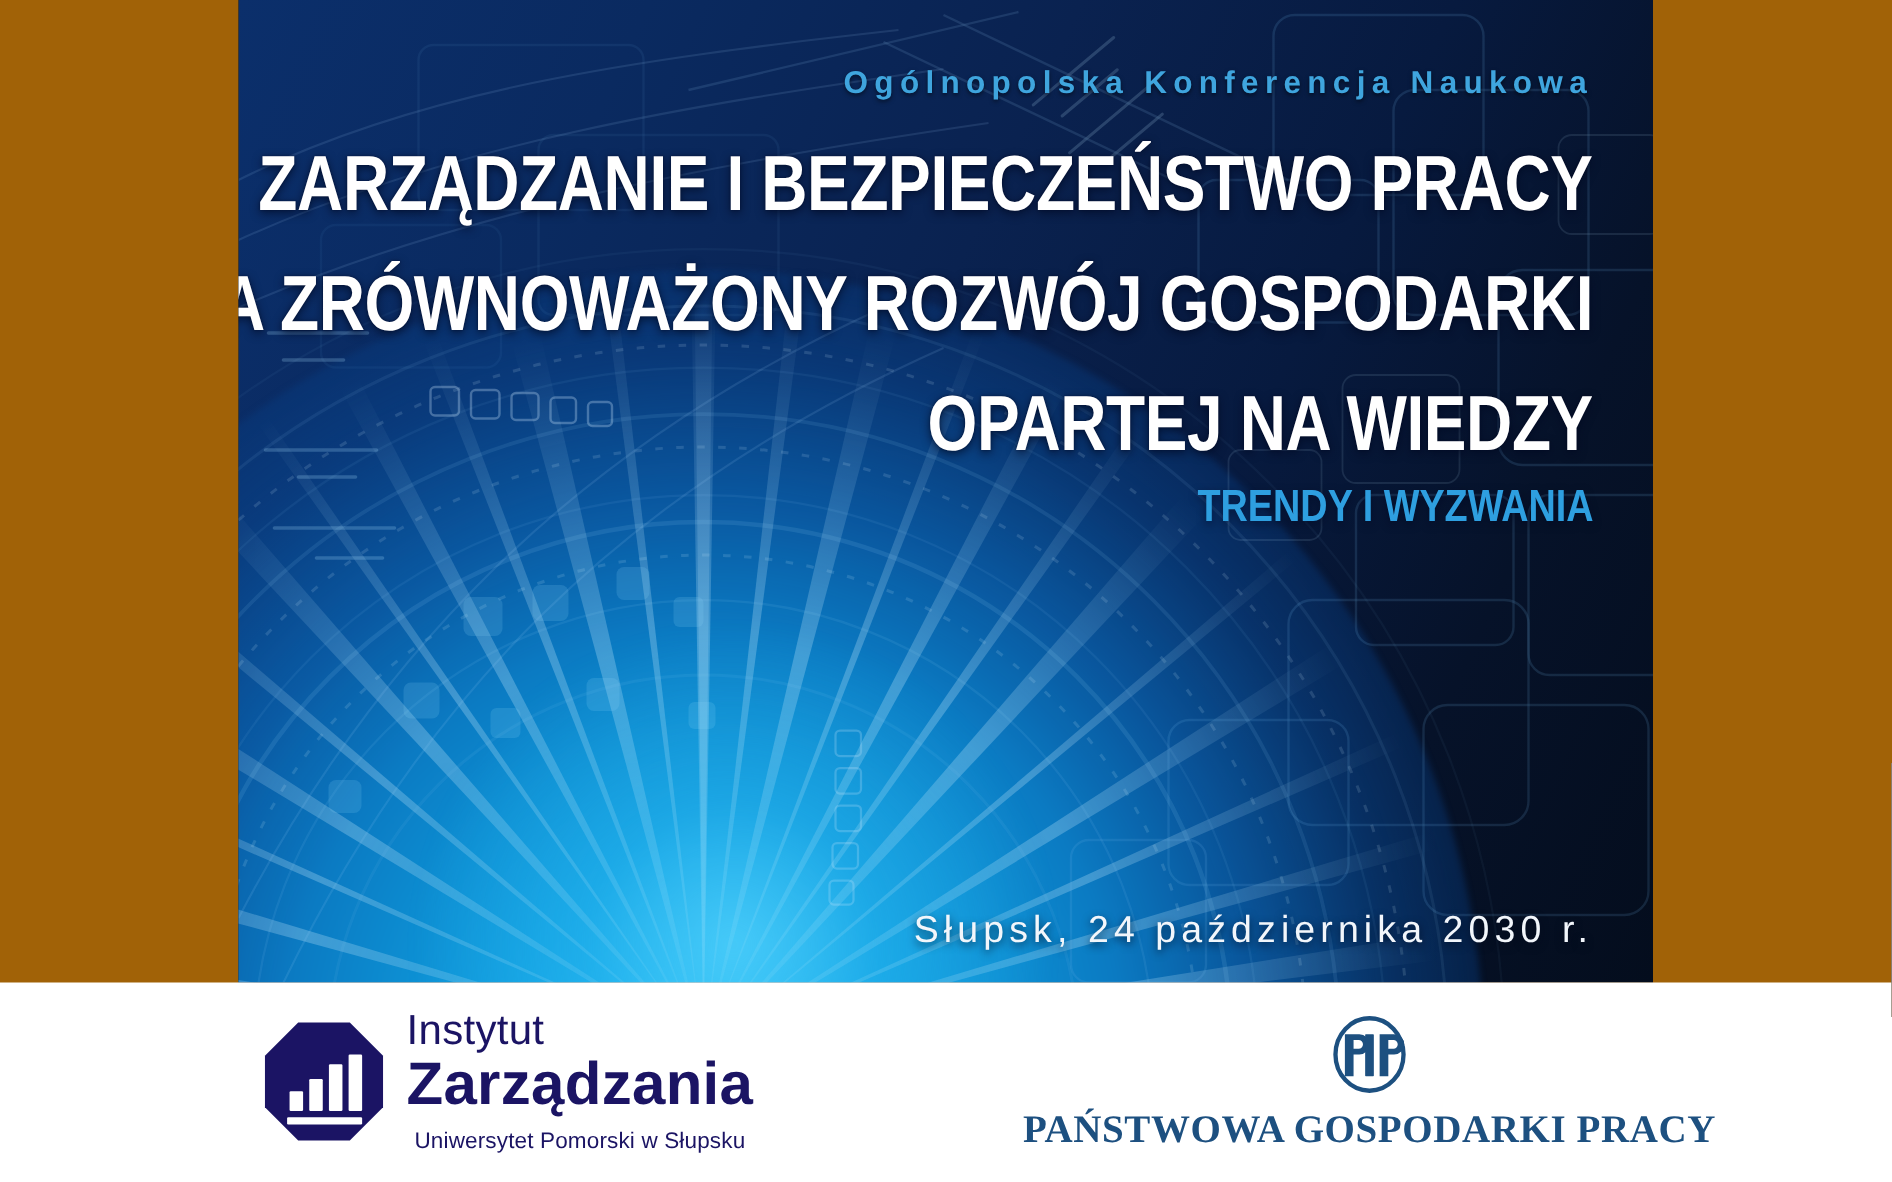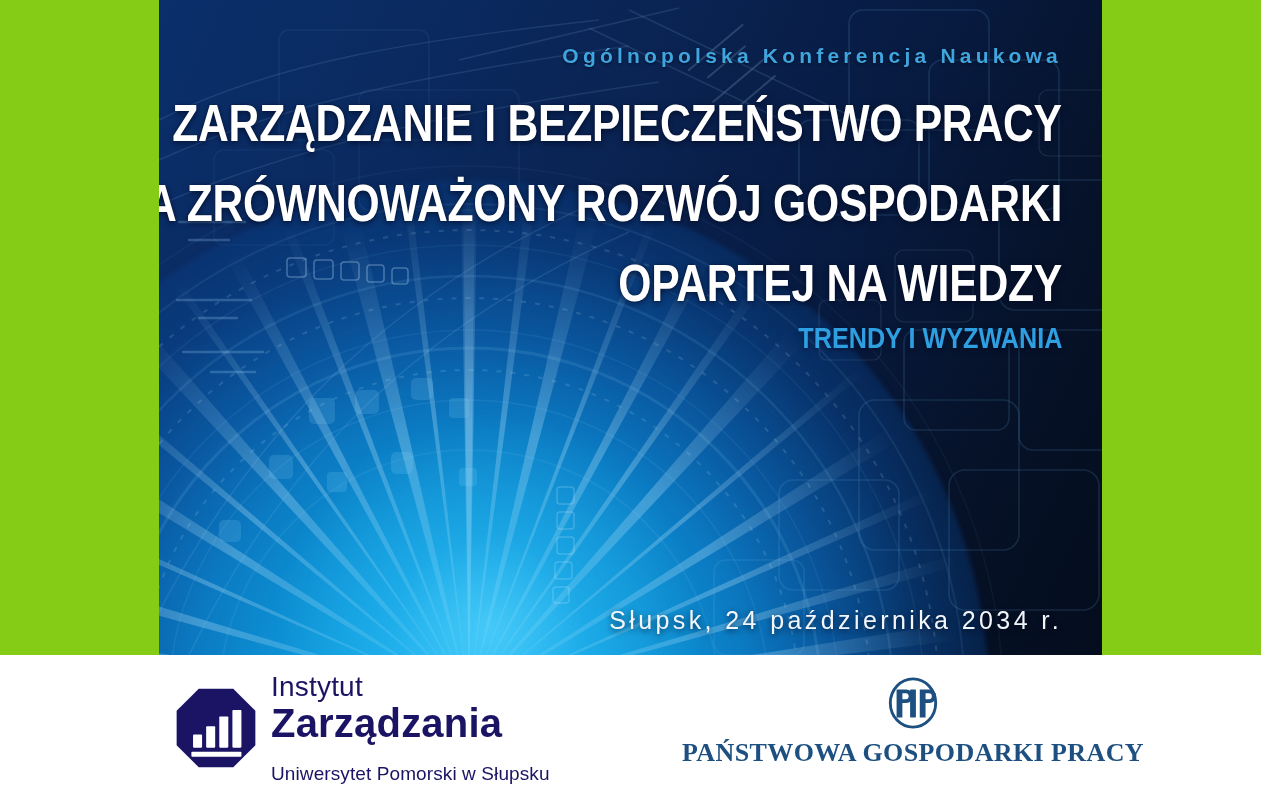--- a/index.html
+++ b/index.html
@@ -9,21 +9,21 @@
     font-family:"Liberation Sans", sans-serif;
     overflow:hidden;
     position:relative;
   }
 
   
   #poster{
     position:absolute;
     left:0; top:0;
     width:1261px; height:788px;
-    background:#84cc16;
+    background:#a16207;
   }
 
   
   #hero{
     position:absolute;
     left:159px; top:0;
     width:943px; height:655px;
     overflow:hidden;
     background:#051225;
   }
@@ -148,21 +148,21 @@
   .logo-um{
     position:absolute;
     left:175px; top:18px;
     display:flex; align-items:center; gap:14px;
   }
   .octagon{width:82px;height:82px;flex:0 0 82px;}
   .octagon svg{width:100%;height:100%;display:block;}
   .um-words{display:flex;flex-direction:column;justify-content:center;line-height:1;}
   .um-l1{color:#1b1464;font-size:28px;letter-spacing:.2px;}
   .um-l2{color:#1b1464;font-size:40px;font-weight:bold;letter-spacing:.2px;margin-top:2px;}
-  .um-l3{color:#1b1464;font-size:19px;margin-top:21px;letter-spacing:.1px;}
+  .um-l3{color:#1b1464;font-size:15px;margin-top:10px;letter-spacing:.1px;text-align:center;}
 
   .logo-pip{
     position:absolute;
     left:723px; top:20px;
     width:380px;
     display:flex;flex-direction:column;align-items:center;
   }
   .pip-mark{width:58px;height:56px;}
   .pip-mark svg{width:100%;height:100%;display:block;}
   .pip-words{
@@ -337,21 +337,21 @@
         </g>
       </svg>
     </div>
 
     <div class="text-layer">
       <div class="kicker">Ogólnopolska Konferencja Naukowa</div>
       <div class="title-line" id="t1">ZARZĄDZANIE I  BEZPIECZEŃSTWO PRACY</div>
       <div class="title-line" id="t2">A  ZRÓWNOWAŻONY ROZWÓJ GOSPODARKI</div>
       <div class="title-line" id="t3">OPARTEJ NA WIEDZY</div>
       <div class="subtitle">TRENDY I WYZWANIA</div>
-      <div class="datetext">Słupsk, 24 października 2034 r.</div>
+      <div class="datetext">Słupsk, 24 października 2030 r.</div>
     </div>
 
   </div>
 
   <div id="footer">
 
     <div class="logo-um">
       <div class="octagon">
         <svg viewBox="0 0 100 100">
           <polygon points="29,2 71,2 98,29 98,71 71,98 29,98 2,71 2,29" fill="#1b1464"></polygon>

